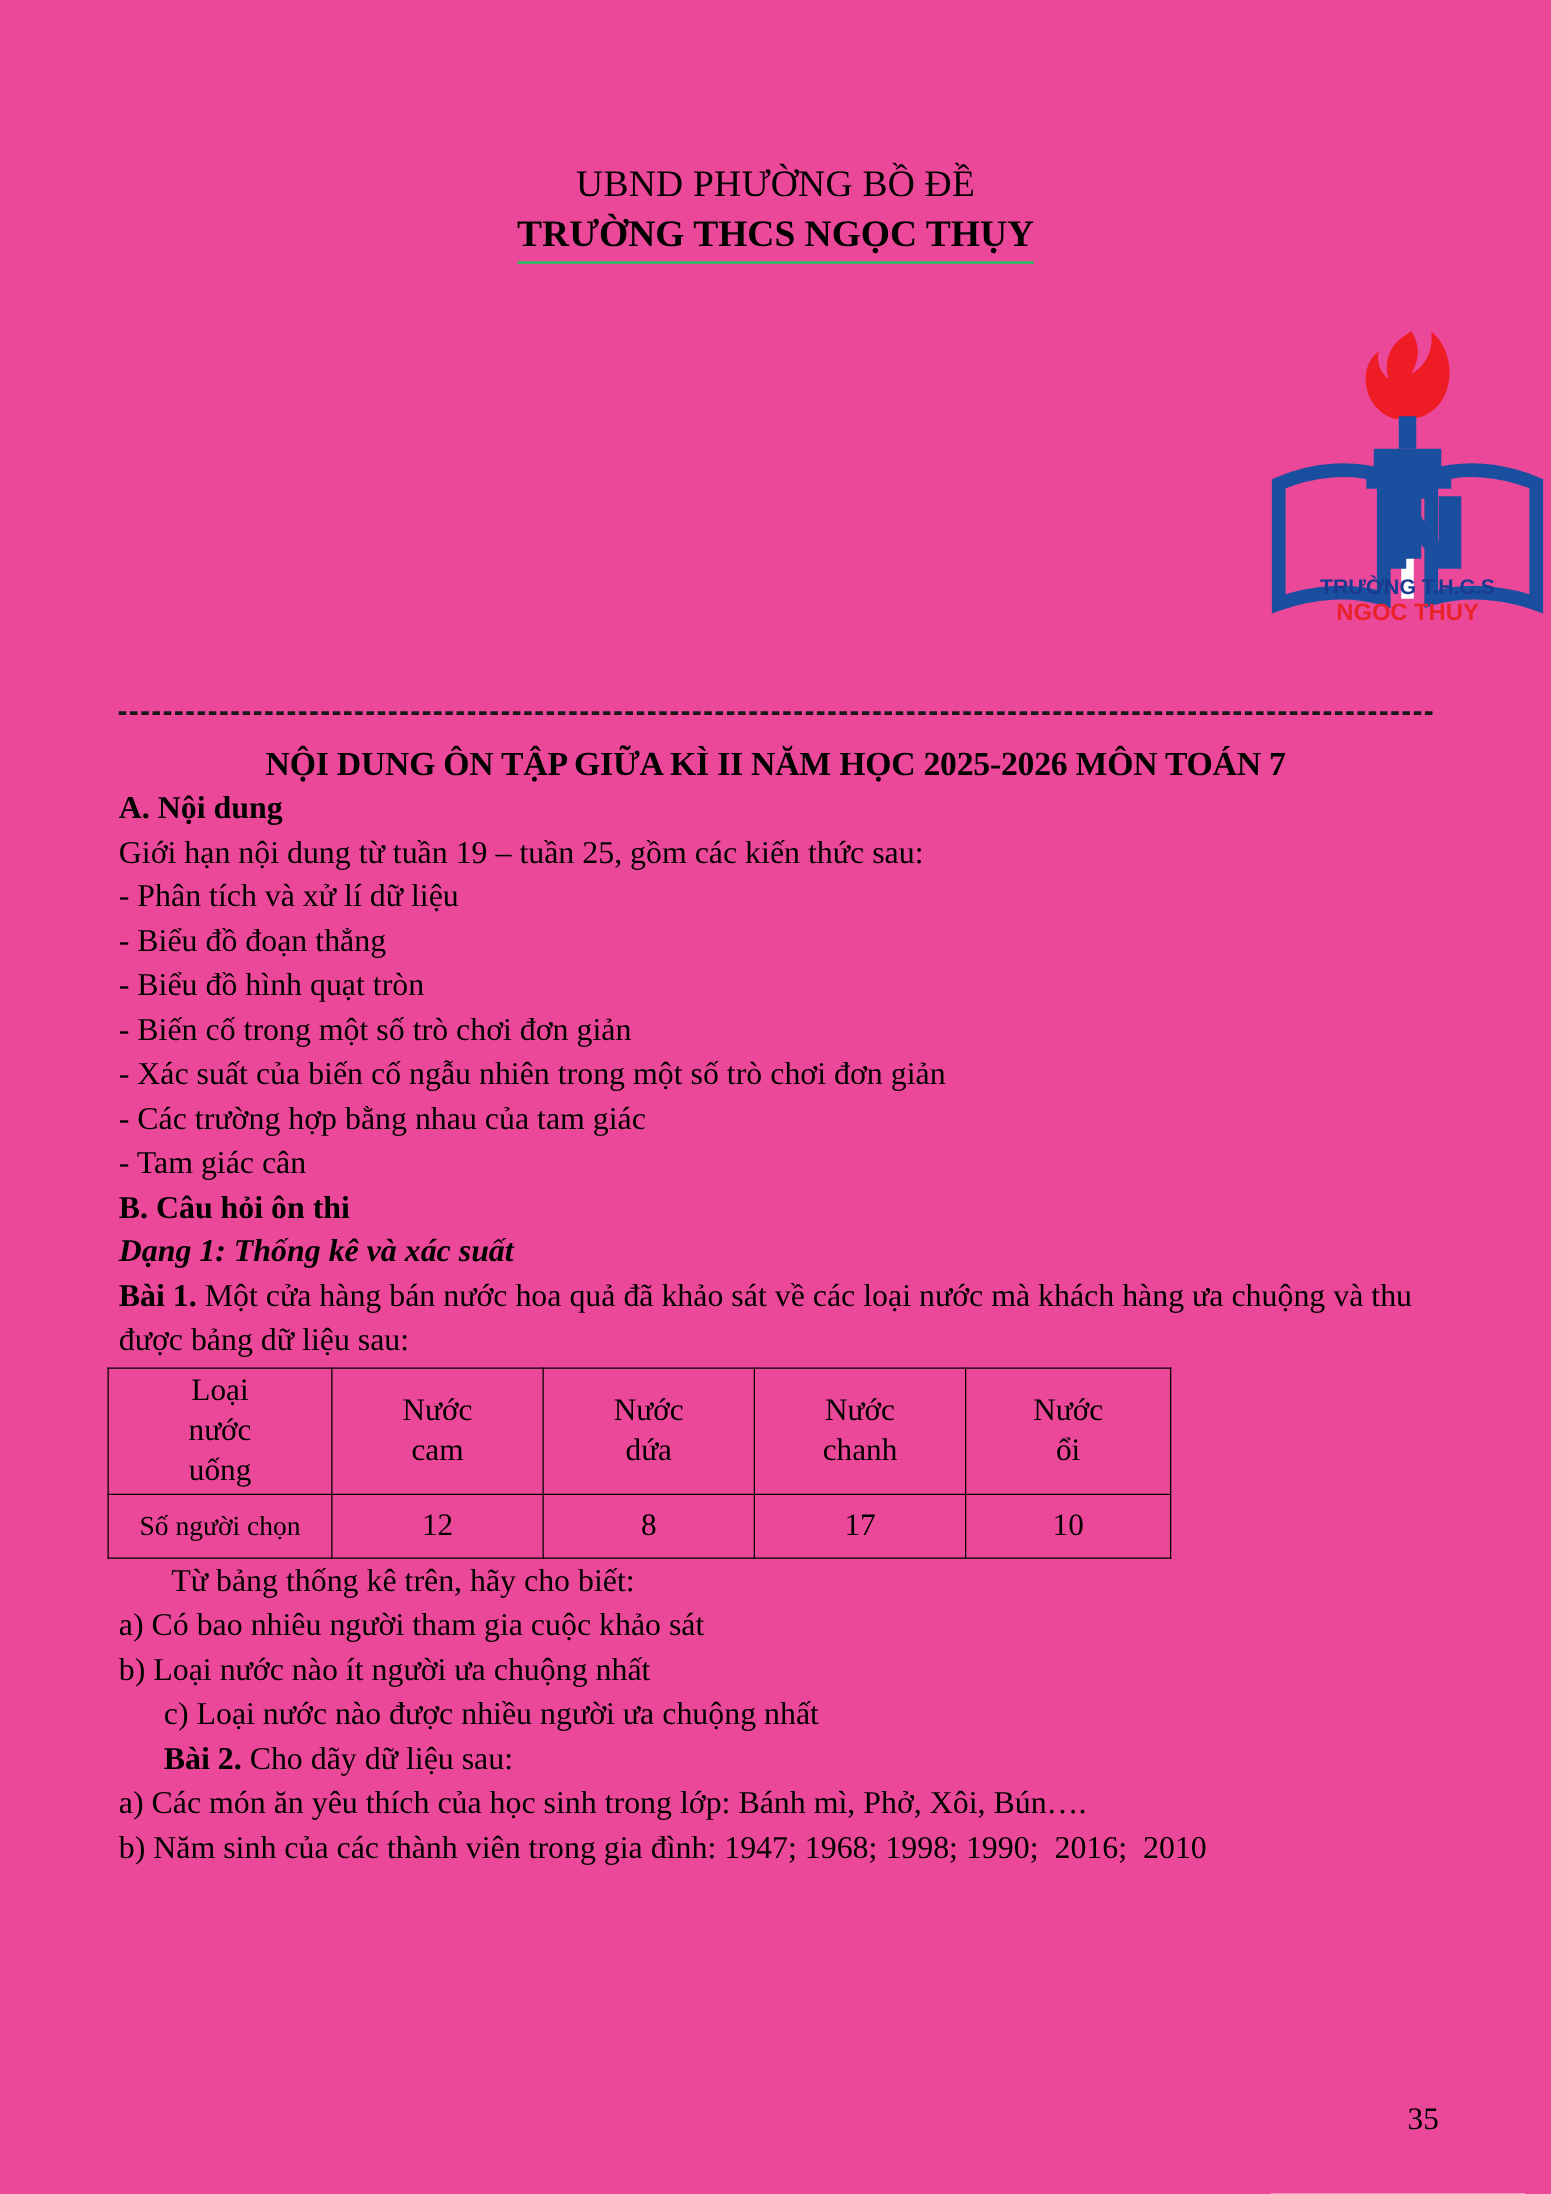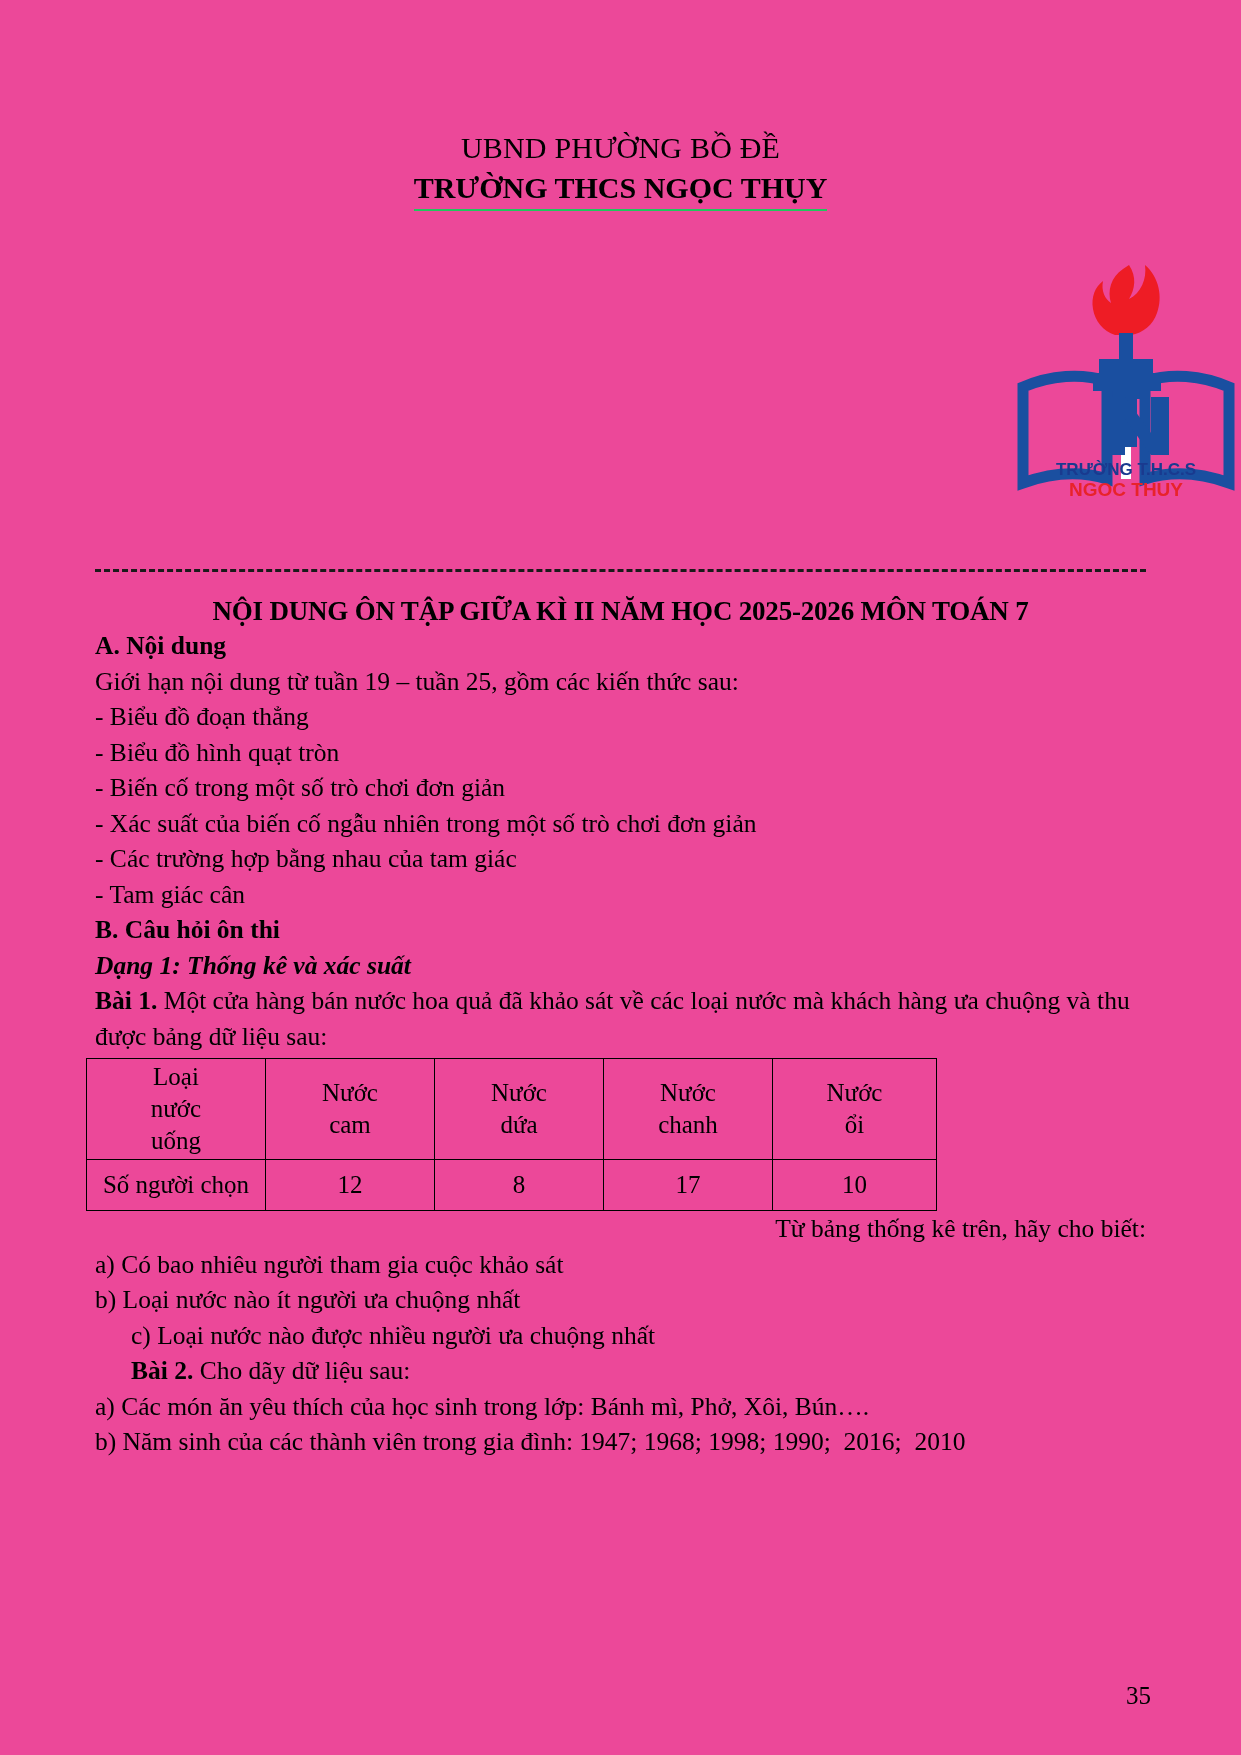--- a/index.html
+++ b/index.html
@@ -72,21 +72,21 @@
 
   
   .body-block {
     padding: 0 95px 0 95px;
     font-size: 25.5px;
     line-height: 35.5px;
   }
   .b-line { white-space: pre-wrap; }
   .b-bold { font-weight: bold; }
   .b-bolditalic { font-weight: bold; font-style: italic; }
-  .b-indent-1 { padding-left: 42px; text-align: right; }
+  .b-indent-1 { padding-left: 42px; }
   .b-indent-2 { padding-left: 36px; }
 
   .run-bold { font-weight: bold; }
 
   
   .tbl-wrap {
     margin: 4px 0 0 86px;
   }
   table.data {
     border-collapse: collapse;
@@ -103,21 +103,21 @@
   td.c0 { width: 170px; }
   td.c1 { width: 160px; }
   td.c2 { width: 160px; }
   td.c3 { width: 160px; }
   td.c4 { width: 155px; }
   tr.hdr td { height: 96px; }
   tr.val td { height: 46px; }
   .cell-stack { display: block; }
   .cell-left {
     text-align: center;
-    font-size: 25px;
+    font-size: 22px;
     white-space: nowrap;
   }
 
   
   .pageno {
     position: absolute;
     right: 90px;
     bottom: 45px;
     font-size: 25px;
   }
@@ -157,20 +157,21 @@
 
   <div class="sep"></div>
 
   <div class="main-heading">NỘI DUNG ÔN TẬP GIỮA KÌ II NĂM HỌC 2025-2026 MÔN TOÁN 7</div>
 
   <div class="body-block">
 
     <div class="b-line b-bold">A. Nội dung</div>
     <div class="b-line">Giới hạn nội dung từ tuần 19 – tuần 25, gồm các kiến thức sau:</div>
 
+    <div class="b-line">- Phân tích và xử lí dữ liệu</div>
     <div class="b-line">- Biểu đồ đoạn thẳng</div>
     <div class="b-line">- Biểu đồ hình quạt tròn</div>
     <div class="b-line">- Biến cố trong một số trò chơi đơn giản</div>
     <div class="b-line">- Xác suất của biến cố ngẫu nhiên trong một số trò chơi đơn giản</div>
     <div class="b-line">- Các trường hợp bằng nhau của tam giác</div>
     <div class="b-line">- Tam giác cân</div>
 
     <div class="b-line b-bold">B. Câu hỏi ôn thi</div>
     <div class="b-line b-bolditalic">Dạng 1: Thống kê và xác suất</div>
 

